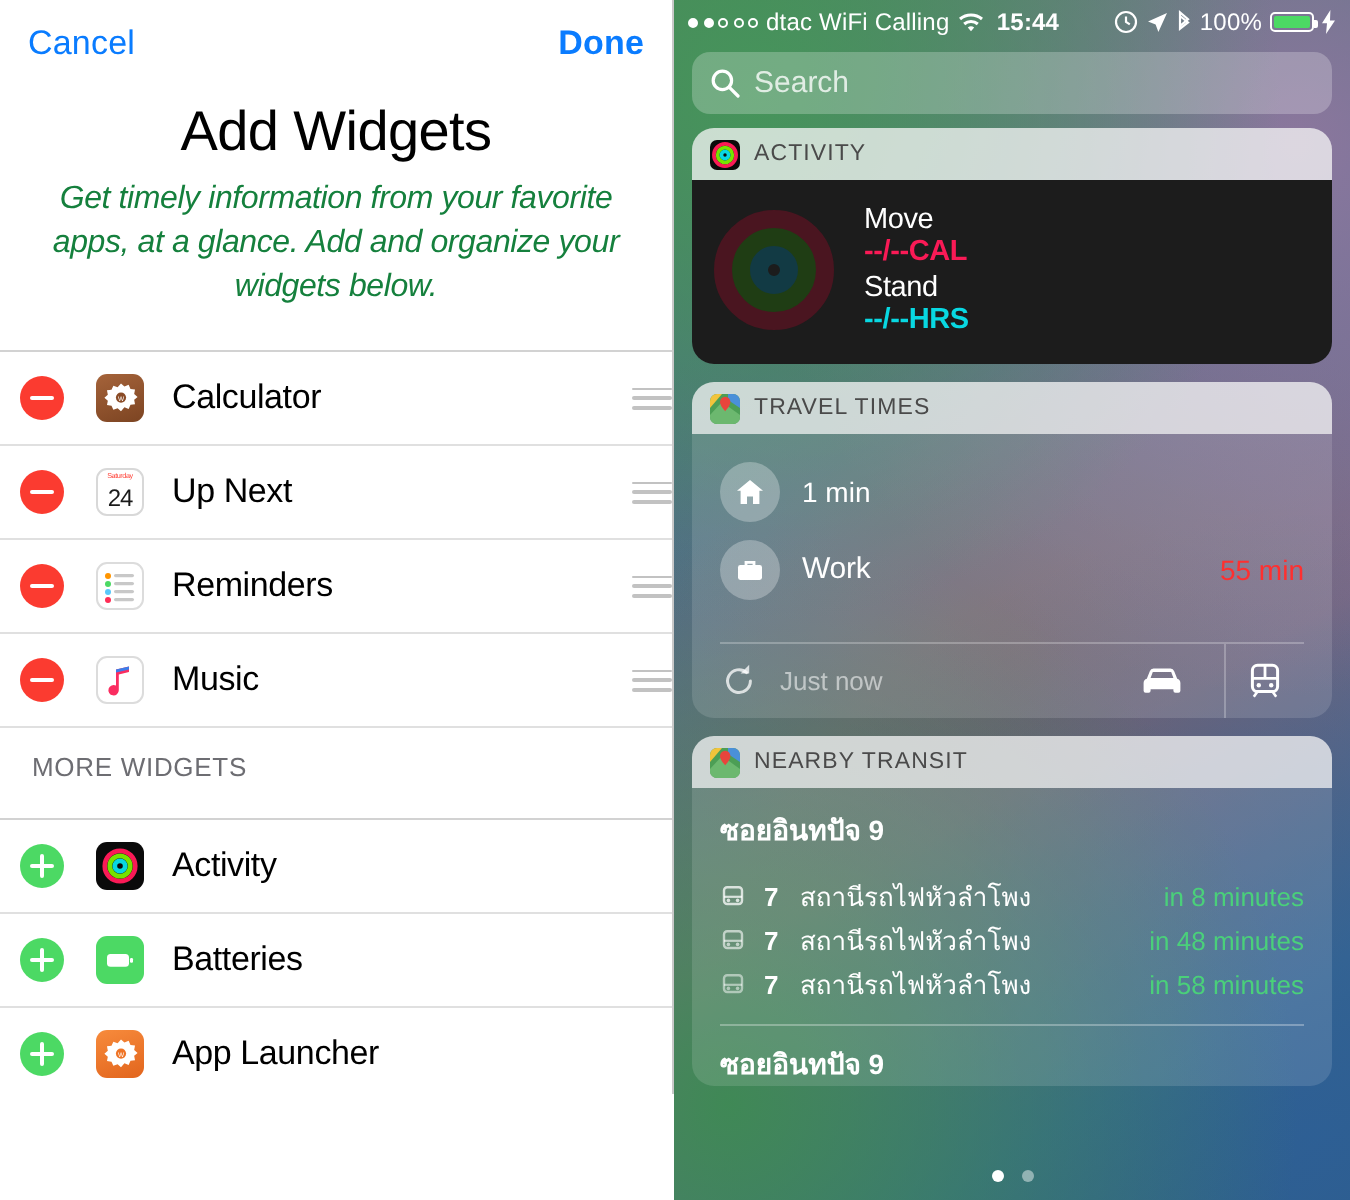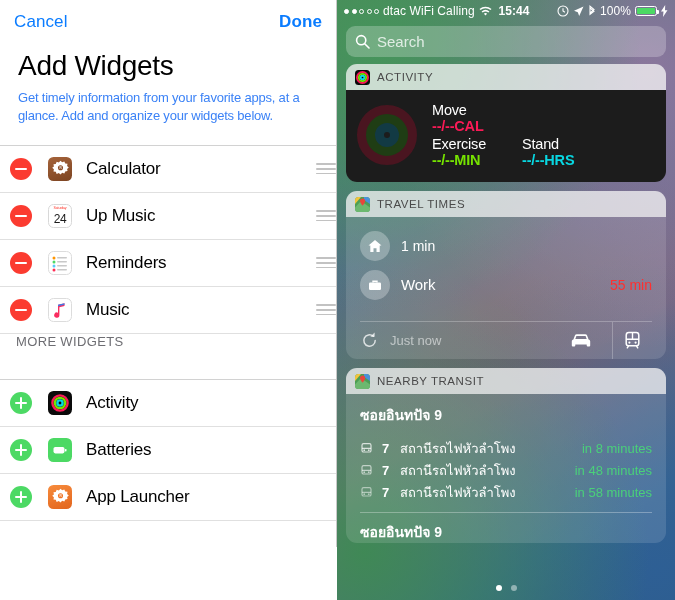--- a/index.html
+++ b/index.html
@@ -16,28 +16,29 @@
     position: relative; overflow: hidden;
     border-right: 1px solid #c9c9c9;
   }
   .nav-bar {
     height: 44px; display: flex; align-items: center;
     justify-content: space-between; padding: 0 14px;
   }
   .nav-btn { color: #0a7cff; font-size: 17px; letter-spacing: .1px; }
   .nav-btn.done { font-weight: bold; }
 
-  .intro { padding: 6px 18px 20px; }
+  .intro { padding: 6px 18px 20px; text-align: center; }
   .intro h1 {
     font-size: 28px; font-weight: normal; color: #000;
     letter-spacing: -.3px; margin-bottom: 7px;
   }
   .intro p {
-    font-size: 13px; color: #3b82f6; line-height: 1.38;
+    font-size: 16px; color: #15803d; line-height: 1.38;
     letter-spacing: -.2px;
+    font-style: italic;
   }
 
   .sep-top { border-top: 1px solid #d2d2d2; }
 
   .row {
     height: 47px; display: flex; align-items: center;
     padding-left: 10px; padding-right: 0;
     border-bottom: 1px solid #e0e0e0; background: #fff;
   }
   .circ {
@@ -86,21 +87,21 @@
     letter-spacing: -.2px; flex: 1;
   }
   .handle { width: 20px; flex: 0 0 20px; }
   .handle span {
     display: block; height: 1.6px; background: #c2c2c2;
     border-radius: 1px; margin-bottom: 3px;
   }
   .handle span:last-child { margin-bottom: 0; }
 
   .section-head {
-    height: 46px; display: flex; align-items: flex-start;
+    height: 46px; display: flex; align-items: center;
     padding: 0 0 7px 16px; background: #fff;
     border-bottom: 1px solid #d2d2d2;
   }
   .section-head span {
     font-size: 13px; color: #6d6d72; letter-spacing: .35px;
   }
 
   
   .right {
     width: 338px; height: 600px; position: relative; overflow: hidden;
@@ -266,21 +267,21 @@
           <span></span>
         </div>
     </div>
 
     <div class="row">
       <div class="circ minus"></div>
       <div class="app-icon ic-upnext">
         <div class="cal-top">Saturday</div>
         <div class="cal-num">24</div>
       </div>
-      <div class="row-label">Up Music</div>
+      <div class="row-label">Up Next</div>
       <div class="handle">
           <span></span>
           <span></span>
           <span></span>
         </div>
     </div>
 
     <div class="row">
       <div class="circ minus"></div>
       <div class="app-icon ic-reminders">
@@ -420,24 +421,20 @@
       <div class="w-body">
         <svg class="rings" viewBox="0 0 62 62">
           <circle cx="31" cy="31" r="25" fill="none" stroke="#4a1520" stroke-width="10"></circle>
           <circle cx="31" cy="31" r="16" fill="none" stroke="#1f3d14" stroke-width="10"></circle>
           <circle cx="31" cy="31" r="7.5" fill="none" stroke="#123a44" stroke-width="9"></circle>
         </svg>
         <div class="act-text">
           <div class="act-line">Move</div>
           <div class="act-val v-move">--/--CAL</div>
           <div class="act-cols">
-            <div>
-              <div class="act-line">Exercise</div>
-              <div class="act-val v-exercise">--/--MIN</div>
-            </div>
             <div>
               <div class="act-line">Stand</div>
               <div class="act-val v-stand">--/--HRS</div>
             </div>
           </div>
         </div>
       </div>
     </div>
 
     <div class="widget w-travel">

